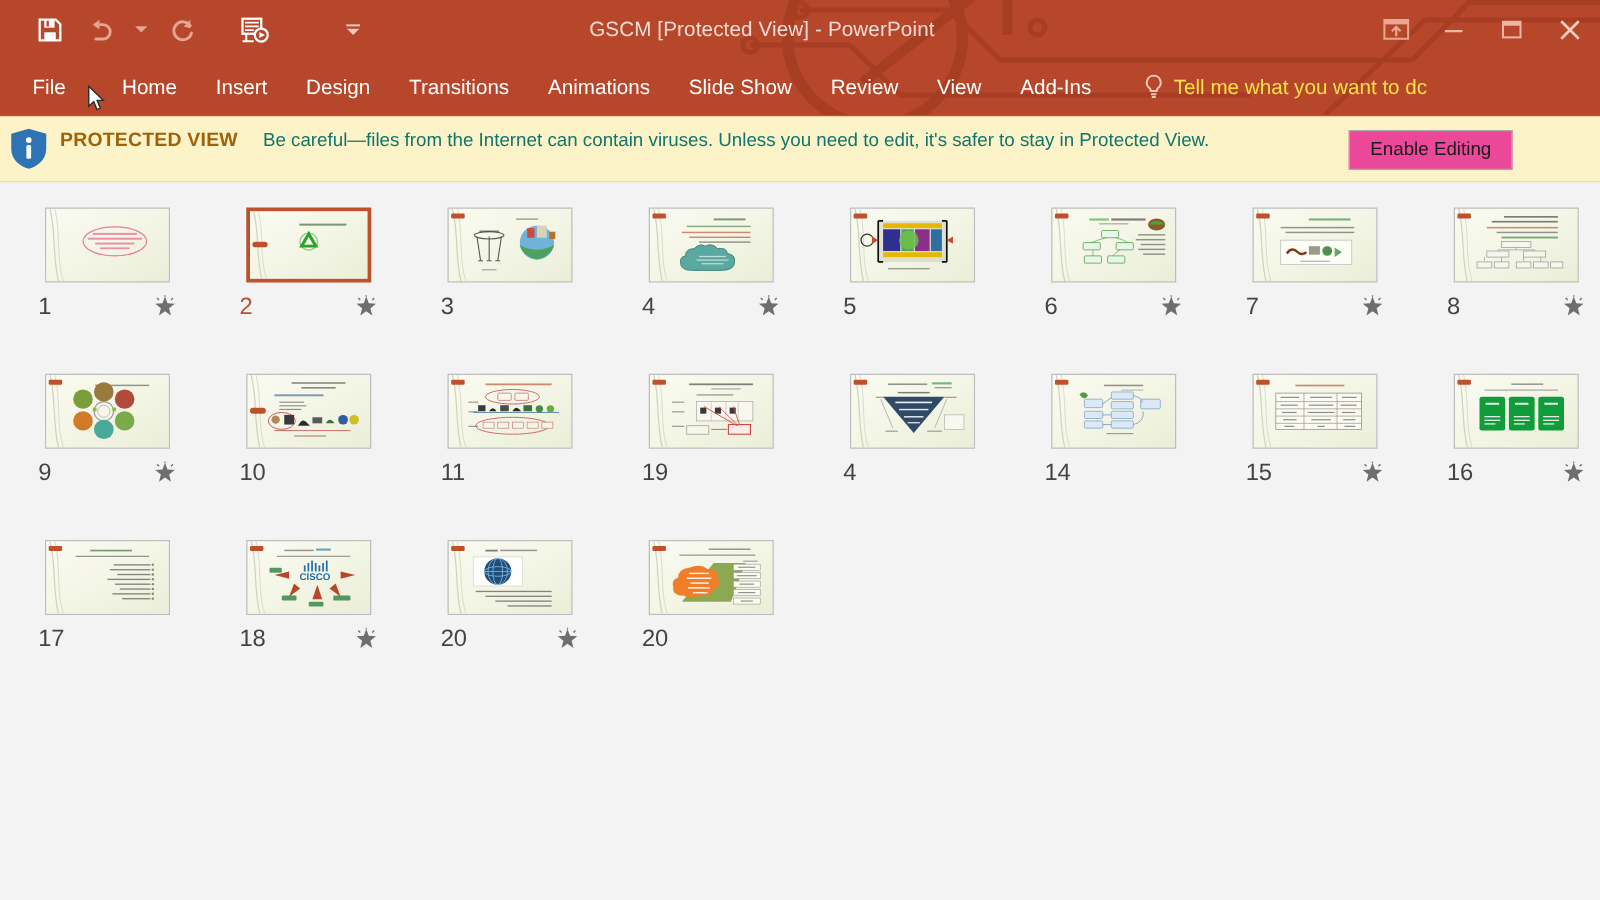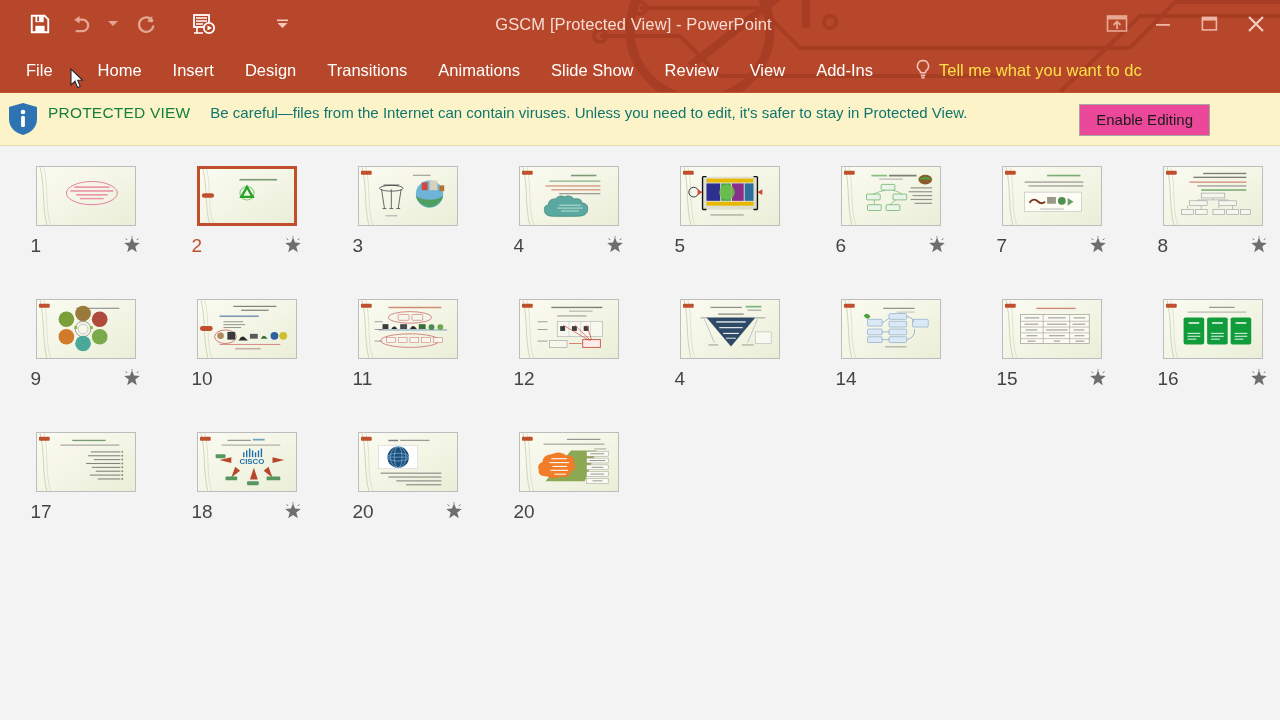--- a/index.html
+++ b/index.html
@@ -32,21 +32,21 @@
     width: 40px; height: 40px;
     display: flex; align-items: center; justify-content: center;
     cursor: pointer;
   }
   .qat-btn.narrow { width: 26px; }
   .qat-btn svg { display:block; }
   .title-text {
     position: absolute; top: 0; left: 0; width: 1219px; height: 48px;
     display: flex; align-items: center; justify-content: center;
     color: #f6dcd4; font-size: 16.5px; letter-spacing: .1px;
-    z-index: 2; pointer-events: none; padding-left: 24px;
+    z-index: 2; pointer-events: none;
   }
   .win-ctrls {
     position: absolute; top: 0; right: 0; height: 48px;
     display: flex; align-items: center; z-index: 3;
   }
   .win-btn {
     width: 46px; height: 44px;
     display: flex; align-items: center; justify-content: center;
     cursor: pointer;
   }
@@ -87,21 +87,21 @@
     width: 1280px; height: 54px;
     background: #fdf3c8;
     border-top: 1px solid #c5502f;
     border-bottom: 1px solid #e3d9ab;
     display: flex; align-items: flex-start;
     box-sizing: border-box;
   }
   .pv-shield { margin: 9px 0 0 8px; width: 30px; height: 34px; flex: none; }
   .pv-title {
     margin: 11px 0 0 10px;
-    font-size: 15.5px; color: #15803d; font-weight: 400;
+    font-size: 15.5px; color: #a16207; font-weight: 700;
     letter-spacing: .2px; white-space: nowrap; flex: none;
   }
   .pv-msg {
     margin: 9px 0 0 20px;
     font-size: 15px; color: #0f766e; line-height: 21px;
     max-width: 860px;
   }
   .pv-enable {
     position: absolute; right: 70px; top: 11px;
     background: #ec4899; border: 1px solid #a7a7a7;
@@ -742,21 +742,21 @@
         <rect x="30" y="42" width="18" height="7" fill="#f6f6ec" stroke="#999" stroke-width="0.6"></rect>
         <g stroke="#d04a3a" stroke-width="0.7" fill="none">
           <path d="M44 26 L71 42 M56 26 L72 42 M68 26 L73 41 M50 45 L63 45"></path>
         </g>
         <rect x="18" y="22" width="10" height="1" fill="#666" opacity="0.62"></rect>
               <rect x="18" y="30" width="10" height="1" fill="#666" opacity="0.62"></rect>
               <rect x="18" y="42" width="10" height="1" fill="#666" opacity="0.62"></rect>
             </svg></div>
      </div>
      <div class="meta">
-       <span class="snum">12</span>
+       <span class="snum">19</span>
        <span class="star hidden"></span>
      </div>
       </div>
       <div class="scell">
         <div class="thumb-wrap">
        <div class="thumb">
     <svg viewBox="0 0 100 60" width="100%" height="100%" preserveAspectRatio="none">
       <defs>
         <linearGradient id="bgg" x1="0" y1="0" x2="1" y2="1">
           <stop offset="0%" stop-color="#fbfbf2"></stop>

